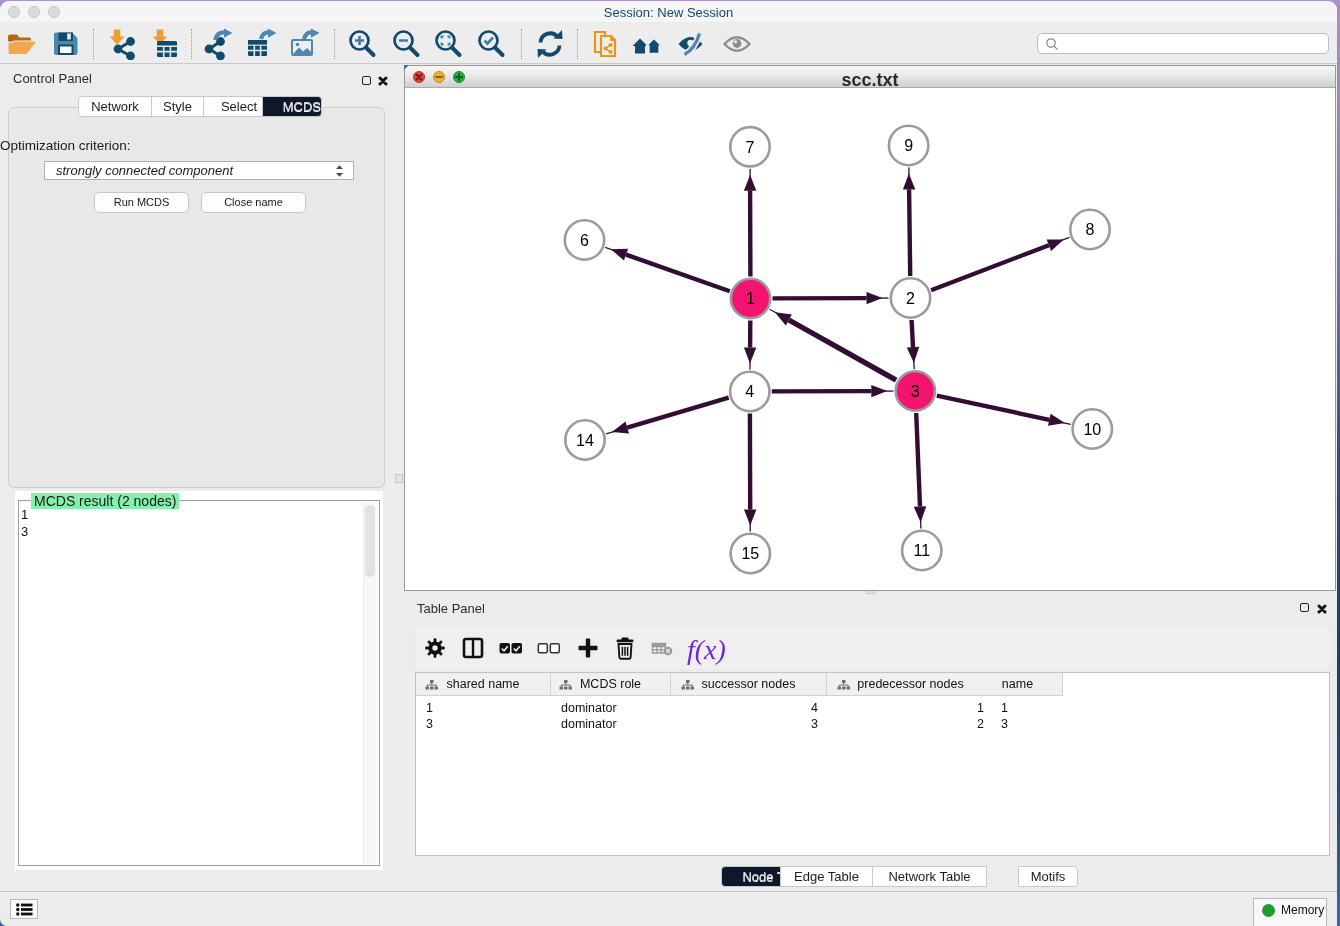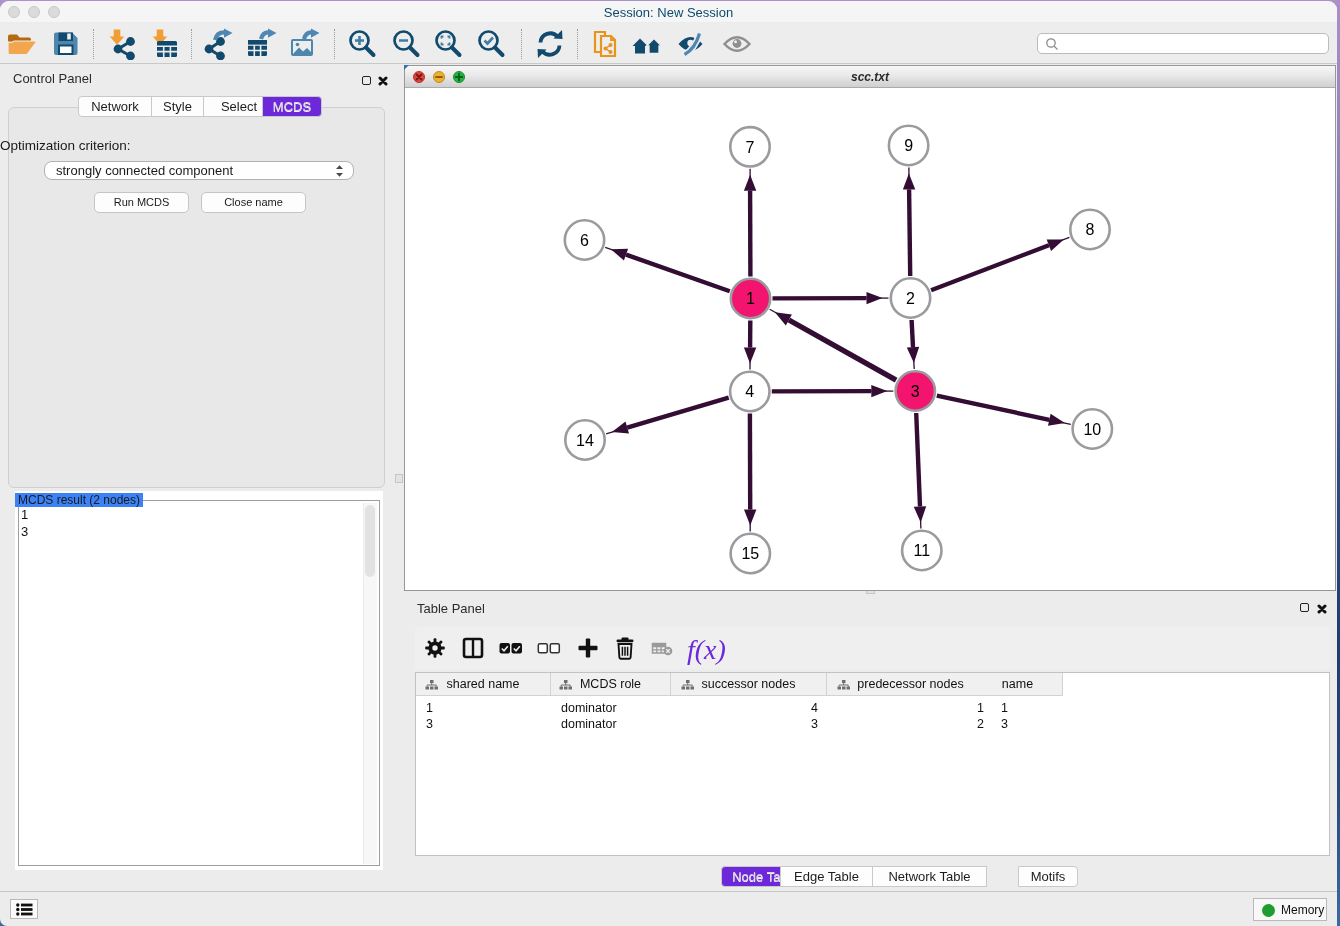--- a/index.html
+++ b/index.html
@@ -22,56 +22,56 @@
 .tsep { position:absolute; top:6px; height:30px; width:0; border-left:1px dotted #9b9b9b; }
 .ticon { position:absolute; top:5px; width:32px; height:32px; }
 #search { left:1037px; top:10px; width:292px; height:21px; background:#fff;
   border:1px solid #bbb; border-radius:5px; }
 
 #cp-title { left:13px; top:70px; font-size:13px; color:#2b2b2b; }
 .wicon-sq { position:absolute; width:9px; height:9px; border:1.5px solid #222; border-radius:2px; background:transparent; }
 
 .tab { position:absolute; height:21px; background:#fdfdfd; border:1px solid #c9c9c9;
   font-size:13px; color:#1c1c1c; text-align:center; line-height:20px; }
-.tabsel { background:#6d28d9; color:#d9d8d9; text-shadow:0 1px 0 #f5f5f5; }
+.tabsel { background:#0f172a; color:#d9d8d9; text-shadow:0 1px 0 #f5f5f5;text-align:right; }
 #cp-pane { left:8px; top:106px; width:377px; height:381px; background:#e8e8e8;
   border:1px solid #cfcfcf; border-radius:6px; }
 #optlabel { left:0px; top:137px; width:400px; text-align:left; font-size:13.5px; color:#1a1a1a; }
 #dropdown { left:44px; top:160px; width:310px; height:19px; background:#fff;
-  border:1px solid #b2b2b2; border-radius:8px; font-size:13px; color:#1a1a1a;
-  line-height:17px; padding-left:11px; }
+  border:1px solid #b2b2b2; border-radius:0; font-size:13px; color:#1a1a1a;
+  line-height:17px; padding-left:11px;font-style:italic; }
 .btn { position:absolute; height:21px; background:#fdfdfd; border:1px solid #c5c5c5;
   border-radius:5px; font-size:11px; color:#1a1a1a; text-align:center; line-height:19px; }
 #mcdsbox { left:15px; top:490px; width:368px; height:379px; background:#fff; }
 #mcdsborder { left:3px; top:9px; width:362px; height:366px; border:1px solid #9e9e9e; }
-#mcdslabel { left:0; top:2px; background:#3b82f6; padding:0 3px; font-size:12px; color:#1a1a1a; }
+#mcdslabel { left:16px; top:2px; background:#86efac; padding:0 3px; font-size:14px; color:#1a1a1a; }
 #mcdstext { left:6px; top:16px; font-size:13px; color:#111; line-height:16.5px; }
 #mcdssb { left:348px; top:12px; width:14px; height:361px; background:#f7f7f7; border-left:1px solid #ebebeb; }
 #mcdsthumb { left:350px; top:14px; width:10px; height:72px; background:#e2e2e2; border-radius:5px; }
 
 #netwin { left:404px; top:64px; width:932px; height:526px; border:1px solid #979797; background:#fff; }
 #nettb { left:0; top:0; width:930px; height:22px;
   background:linear-gradient(180deg,#f7f7f7 0%,#e9e9e9 45%,#d8d8d8 80%,#d0d0d0 100%);
   border-bottom:1px solid #ababab; }
-#nettitle { left:0; top:4px; width:930px; text-align:center; font-size:12px; font-weight:bold; color:#2b2b2b;font-style:italic; }
+#nettitle { left:0; top:4px; width:930px; text-align:center; font-size:18px; font-weight:bold; color:#2b2b2b; }
 .mac { position:absolute; top:5px; width:12px; height:12px; border-radius:50%; }
 #corner-focus { left:404px; top:64px; width:0; height:0; border-top:5px solid #3b6fb3; border-right:5px solid transparent; }
 
 #tp-title { left:417px; top:600px; font-size:13px; color:#2b2b2b; }
 #tp-toolbar { left:415px; top:626px; width:915px; height:42px; background:#efefef; border-radius:4px 4px 0 0; }
 #tbl { left:415px; top:671px; width:915px; height:184px; background:#fff; border:1px solid #c2c2c2; }
 .th { position:absolute; top:0; height:23px; background:#f0f0f0; border-right:1px solid #d2d2d2;
   border-bottom:1px solid #d2d2d2; font-size:12.5px; color:#111; text-align:center; line-height:23px; }
 .td { position:absolute; font-size:12.5px; color:#111; height:16px; line-height:16px; }
 .sitemap { position:absolute; top:7px; width:13px; height:10px; }
 
 
 #statusline { left:0; top:890px; width:1337px; height:1px; background:#c6c6c6; }
 #listbtn { left:10px; top:898px; width:28px; height:20px; background:#fafafa; border:1px solid #b9b9b9; }
-#membtn { left:1253px; top:897px; width:74px; height:23px; background:#f8f8f8; border:1px solid #b9b9b9;
+#membtn { left:1253px; top:897px; width:74px; height:29px; background:#f8f8f8; border:1px solid #b9b9b9;
   font-size:12px; color:#111; }
 </style>
 </head>
 <body>
 <div class="abs" id="desktop-top"></div>
 <div class="abs" id="deskbl"></div>
 <div class="abs" id="win">
 
   <div class="abs" id="titlebar">
     <div class="tl" style="left:8px"></div>

